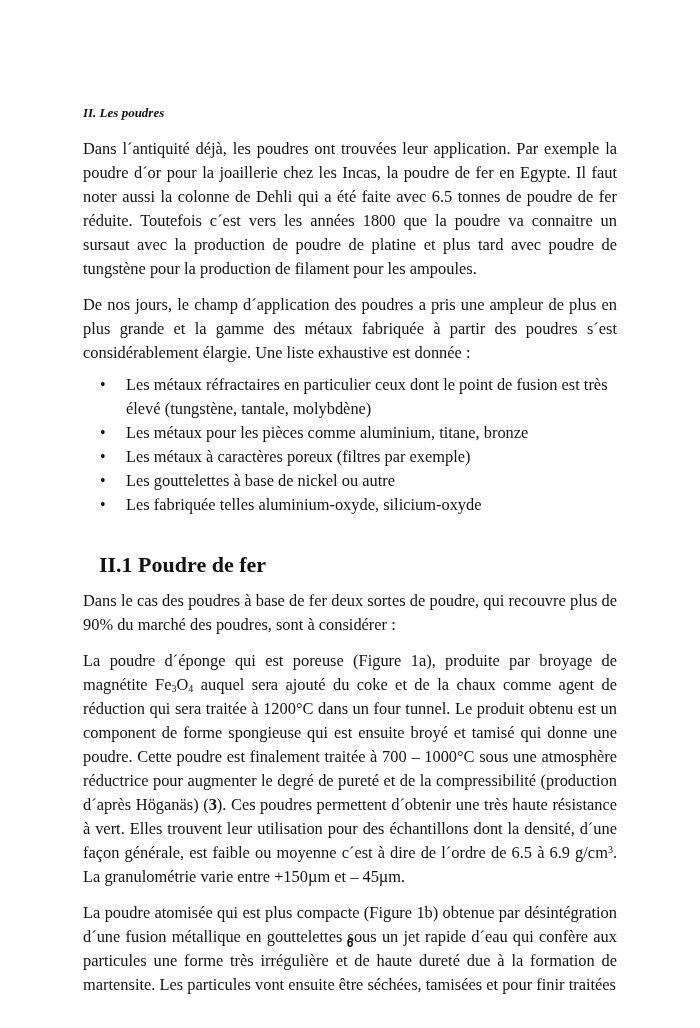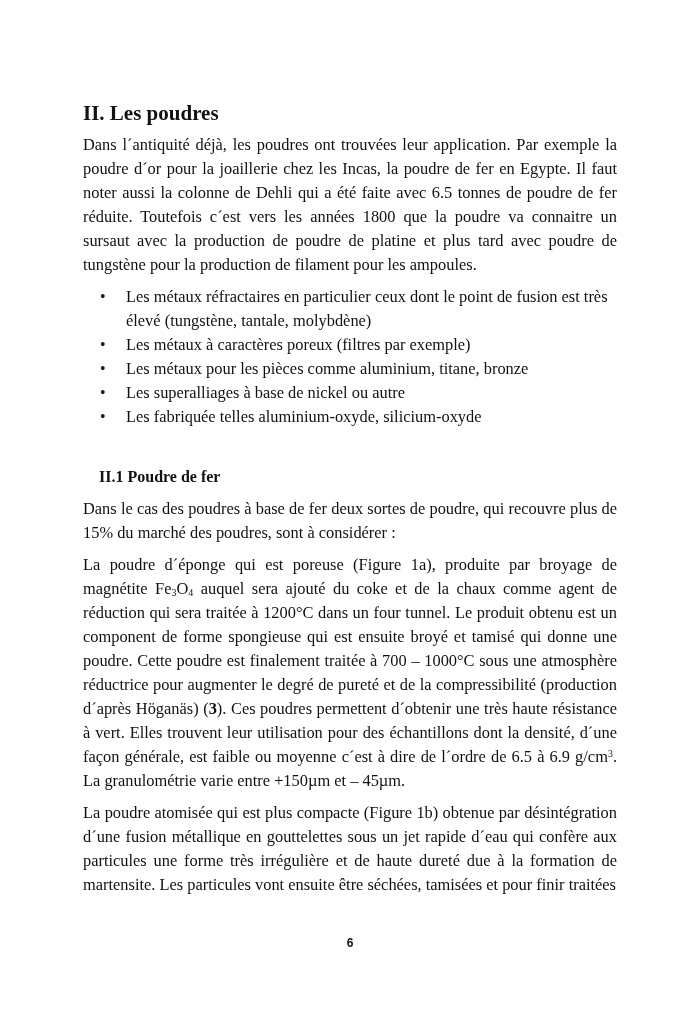--- a/index.html
+++ b/index.html
@@ -1,42 +1,43 @@
 <!DOCTYPE html>
 <html><head>
 <meta charset="utf-8">
 <style>
   html, body { margin: 0; padding: 0; background: #ffffff; }
   body { width: 700px; height: 1028px; position: relative; overflow: hidden;
          font-family: "Liberation Serif", "DejaVu Serif", serif; color: #111; }
   .page { position: absolute; left: 83px; top: 101px; width: 534px; }
-  h2 { font-size: 21px; font-weight: bold; margin: 0 0 8px 0; line-height: 24px; }
-  h3 { font-size: 16px; font-weight: bold; margin: 36px 0 8px 16px; line-height: 24px; }
-  p { font-size: 16.4px; line-height: 24px; margin: 0 0 8px 0; text-align: justify; }
+  h2 { font-size: 13px; font-weight: bold; margin: 0 0 8px 0; line-height: 24px; font-style: italic; }
+  h3 { font-size: 22px; font-weight: bold; margin: 36px 0 8px 16px; line-height: 24px; }
+  p { font-size: 16.4px; line-height: 24px; margin: 12px 0 8px 0; text-align: justify; }
   ul { margin: 6px 0 16px 0; padding-left: 43px; list-style: none; }
   li { font-size: 16.4px; line-height: 24px; position: relative; }
   li::before { content: "\2022"; position: absolute; left: -26px; top: 0; font-size: 16px; }
   .pagenum { position: absolute; left: 0; width: 700px; top: 936px; text-align: center;
              font-family: "Liberation Sans", "DejaVu Sans", sans-serif; font-weight: bold; font-size: 12px; }
   sub { font-size: 10px; vertical-align: -2px; line-height: 0; }
   sup { font-size: 10px; vertical-align: 5px; line-height: 0; }
 </style>
 </head>
 <body>
 
 <div class="page">
   <h2>II. Les poudres</h2>
   <p>Dans l´antiquité déjà, les poudres ont trouvées leur application. Par exemple la poudre d´or pour la joaillerie chez les Incas, la poudre de fer en Egypte.  Il faut noter aussi la colonne de Dehli qui a été faite avec 6.5 tonnes de poudre de fer réduite. Toutefois c´est vers les années 1800 que la poudre va connaitre un sursaut avec la production de poudre de platine et plus tard avec poudre de  tungstène pour la production de filament pour les ampoules.</p>
+  <p>De nos jours, le champ d´application des poudres a pris une ampleur de plus en plus grande et la gamme des métaux fabriquée à partir des poudres s´est considérablement élargie. Une liste exhaustive est donnée :</p>
   <ul>
     <li>Les métaux réfractaires en particulier ceux dont le point de fusion est très élevé (tungstène, tantale, molybdène)</li>
+    <li>Les métaux pour les pièces comme aluminium, titane, bronze</li>
     <li>Les métaux à caractères poreux (filtres par exemple)</li>
-    <li>Les métaux pour les pièces comme aluminium, titane, bronze</li>
-    <li>Les superalliages à base de nickel ou autre</li>
+    <li>Les gouttelettes à base de nickel ou autre</li>
     <li>Les fabriquée telles aluminium-oxyde, silicium-oxyde</li>
   </ul>
 
   <h3>II.1 Poudre de fer</h3>
-  <p>Dans le cas des poudres à base de fer deux sortes de poudre, qui recouvre plus de 15% du marché des poudres, sont à considérer :</p>
+  <p>Dans le cas des poudres à base de fer deux sortes de poudre, qui recouvre plus de 90% du marché des poudres, sont à considérer :</p>
   <p><span>La poudre d´éponge qui est poreuse (Figure 1a), produite par broyage de magnétite Fe</span><sub>3</sub><span>O</span><sub>4</sub><span> auquel sera ajouté du coke et  de la chaux comme agent de réduction  qui sera traitée à 1200°C dans un four tunnel. Le produit obtenu est un component de forme spongieuse qui est ensuite broyé et tamisé qui donne une poudre. Cette poudre est finalement traitée à 700 – 1000°C sous une atmosphère réductrice pour augmenter le degré de pureté et de la compressibilité (production d´après Höganäs) (</span><b>3</b><span>). Ces poudres permettent d´obtenir une très haute résistance à vert. Elles trouvent leur utilisation pour des échantillons dont la densité, d´une façon générale, est faible ou moyenne c´est à dire de l´ordre de 6.5 à 6.9 g/cm</span><sup>3</sup><span>. La granulométrie varie entre +150µm et – 45µm.</span></p>
   <p>La poudre atomisée  qui est plus compacte (Figure 1b) obtenue par désintégration d´une fusion métallique en gouttelettes sous un jet rapide d´eau qui confère aux particules une forme très irrégulière et de haute dureté due à la formation de martensite. Les particules vont ensuite être séchées, tamisées et pour finir traitées</p>
 </div>
 
 <div class="pagenum">6</div>
 
 </body></html>

